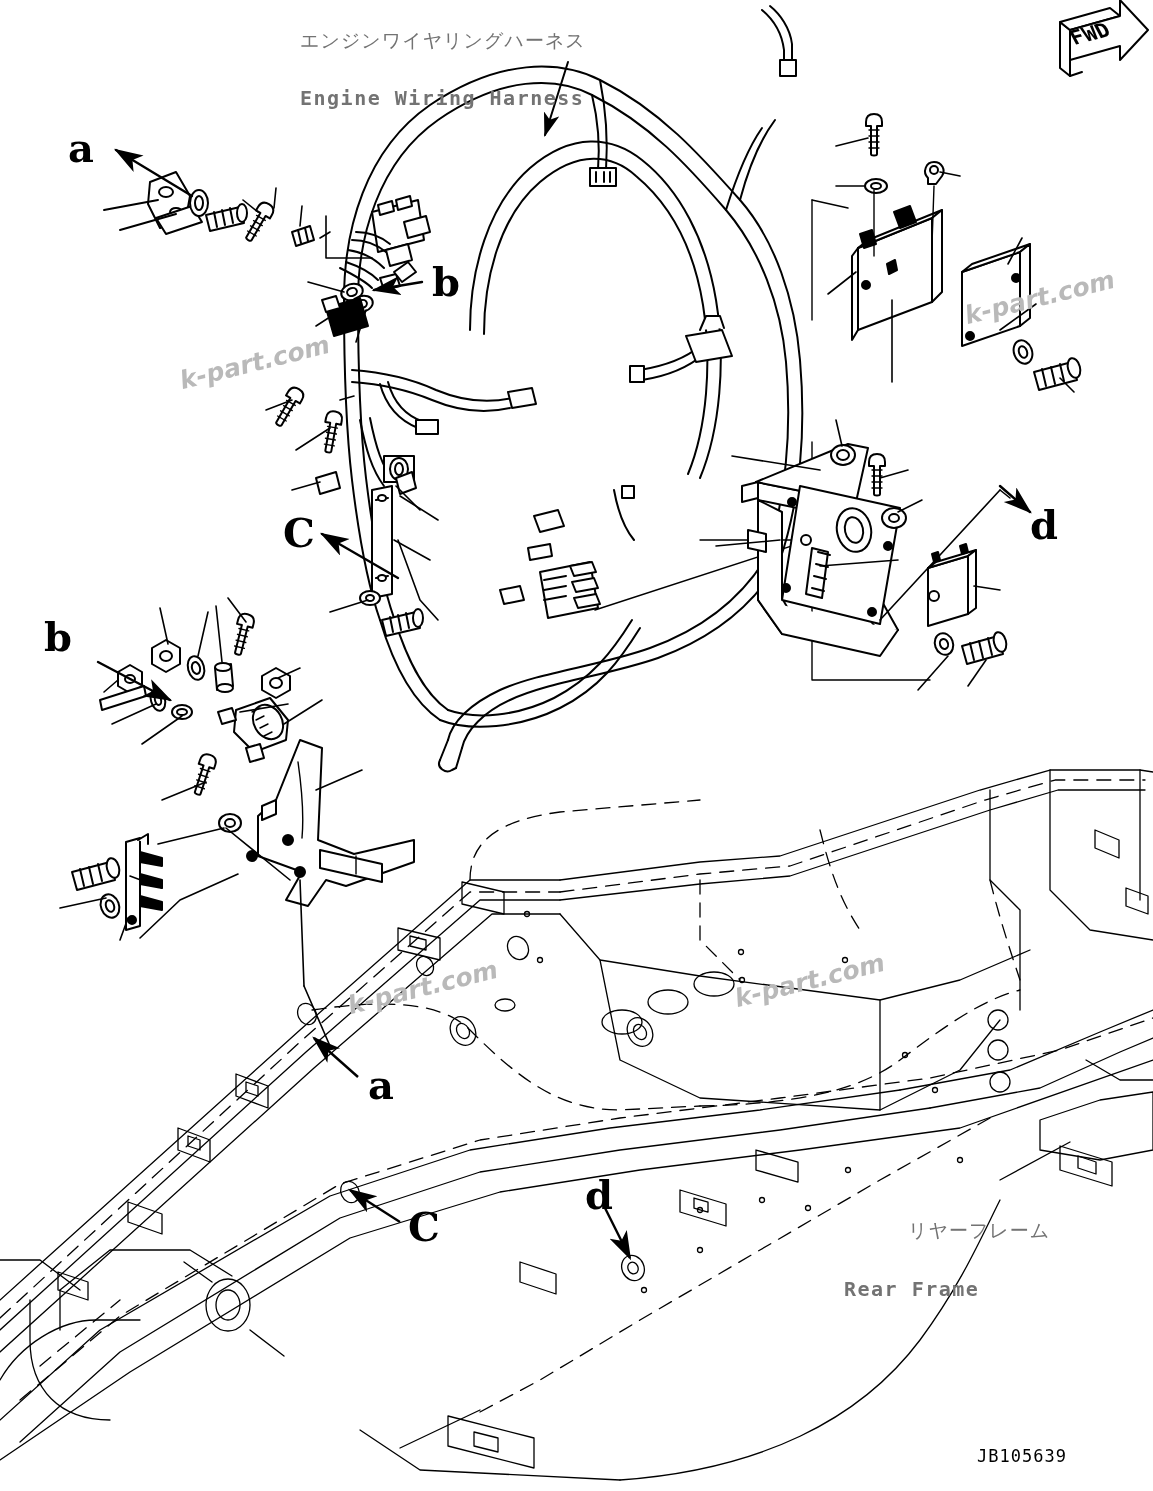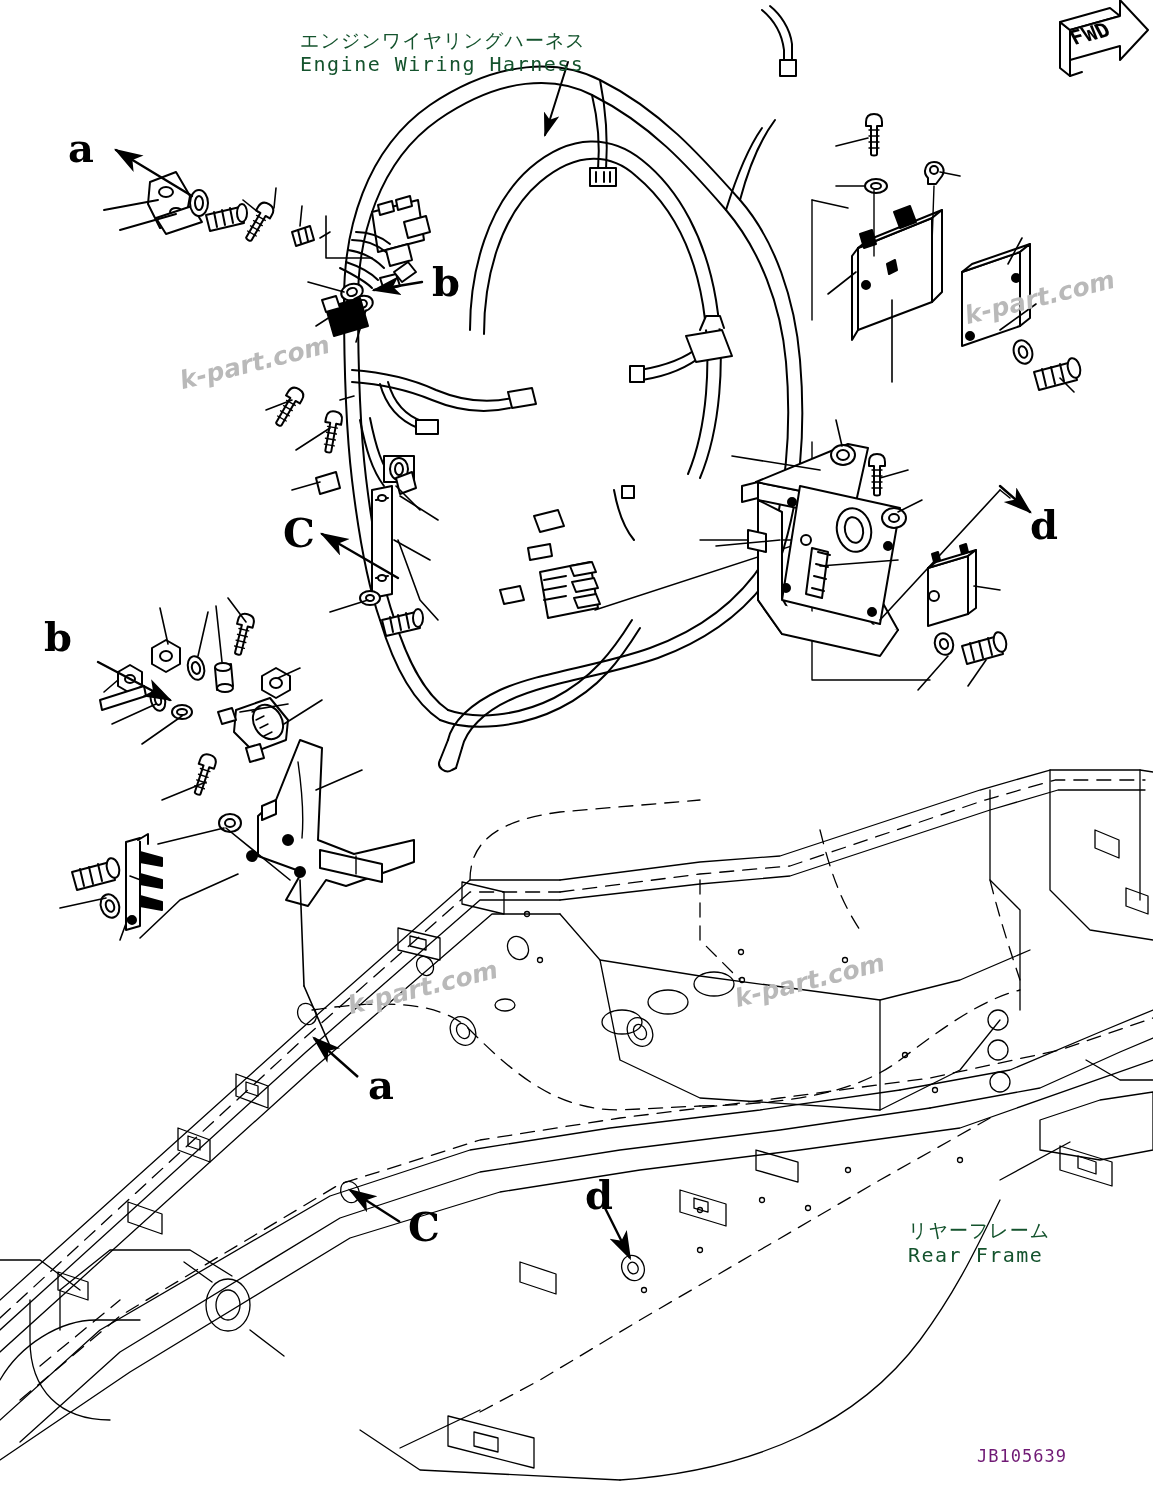--- a/index.html
+++ b/index.html
@@ -1,23 +1,23 @@
 <!DOCTYPE html>
 <html><head>
 <meta charset="utf-8">
 <style>
   html,body{margin:0;padding:0;background:#ffffff;}
   body{font-family:"DejaVu Sans Mono",monospace;}
   #sheet{position:relative;width:1153px;height:1491px;background:#fff;overflow:hidden;}
   #sheet svg{position:absolute;top:0;left:0;width:1153px;height:1491px;}
-  .lbl{position:absolute;white-space:pre;color:#14532d;}
+  .lbl{position:absolute;white-space:pre;color:#737373;}
   .jp{font-family:"DejaVu Sans",sans-serif;font-size:19px;letter-spacing:1px;}
-  .en{font-family:"DejaVu Sans Mono",monospace;font-size:20px;letter-spacing:1.5px;font-weight:400;}
+  .en{font-family:"DejaVu Sans Mono",monospace;font-size:20px;letter-spacing:1.5px;font-weight:700;margin-top:34px;}
   .callout{position:absolute;font-family:"DejaVu Serif",serif;font-size:40px;font-weight:700;color:#000;line-height:1;}
-  .dwg{position:absolute;font-family:"DejaVu Sans Mono",monospace;font-size:17px;letter-spacing:1px;color:#701a75;}
+  .dwg{position:absolute;font-family:"DejaVu Sans Mono",monospace;font-size:17px;letter-spacing:1px;color:#000000;}
   .wm{position:absolute;font-family:"DejaVu Sans",sans-serif;font-size:25px;color:#b9b9b9;
       white-space:nowrap;font-style:italic;font-weight:600;}
   .fwdtxt{position:absolute;font-family:"DejaVu Sans Mono",monospace;font-size:21px;font-weight:700;color:#000;}
 </style>
 </head>
 <body>
 
 <div id="sheet">
 
 <svg viewBox="0 0 1153 1491">
@@ -514,21 +514,21 @@
     <path d="M358,1077 L314,1038" marker-end="url(#ah)"></path>
     <path d="M400,1222 L350,1190" marker-end="url(#ah)"></path>
     <path d="M604,1206 L630,1258" marker-end="url(#ah)"></path>
   </g>
 </svg>
 
 <div class="lbl jp" style="left:300px; top:28px;">エンジンワイヤリングハーネス</div>
 <div class="lbl en" style="left:300px; top:52px;">Engine Wiring Harness</div>
 
 <div class="lbl jp" style="left:908px; top:1218px;">リヤーフレーム</div>
-<div class="lbl en" style="left:908px; top:1243px;">Rear Frame</div>
+<div class="lbl en" style="left:844px; top:1243px;">Rear Frame</div>
 
 <div class="fwdtxt" style="left:1071px; top:22px; transform:rotate(-28deg) skewY(14deg);">FWD</div>
 
 <div class="callout" style="left:68px;  top:128px;">a</div>
 <div class="callout" style="left:432px; top:262px;">b</div>
 <div class="callout" style="left:283px; top:513px;">C</div>
 <div class="callout" style="left:1030px;top:505px;">d</div>
 <div class="callout" style="left:44px;  top:617px;">b</div>
 <div class="callout" style="left:368px; top:1065px;">a</div>
 <div class="callout" style="left:408px; top:1207px;">C</div>

